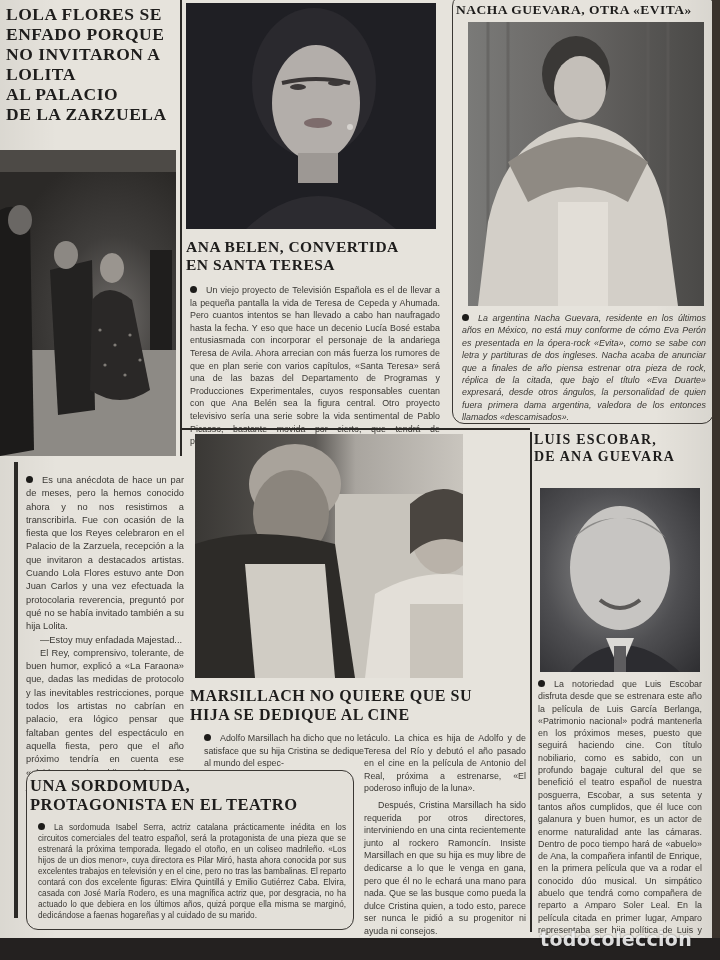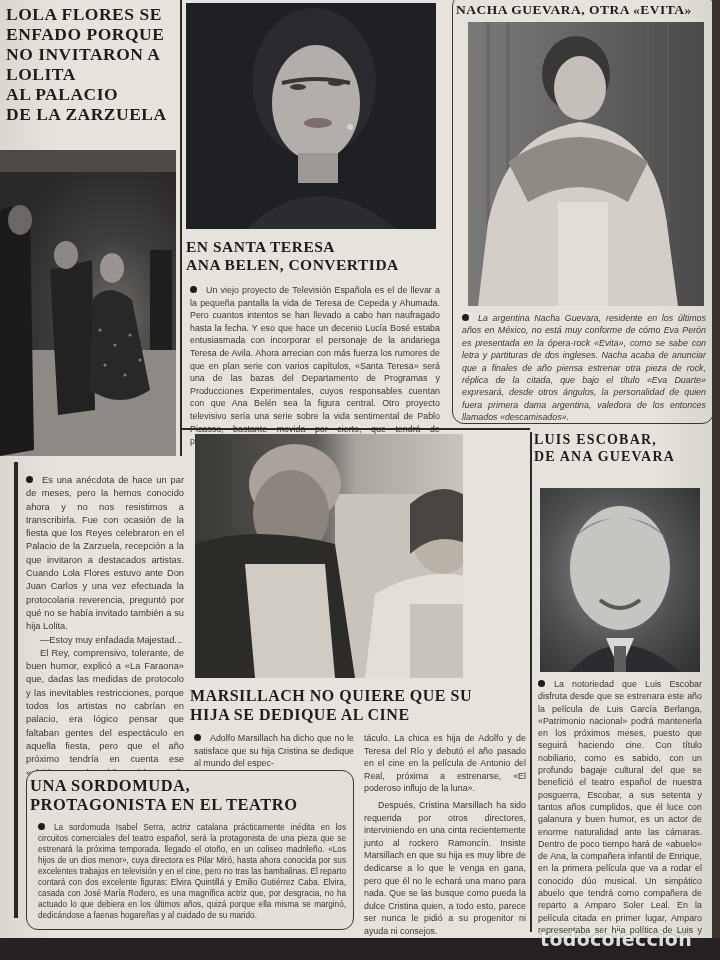--- a/index.html
+++ b/index.html
@@ -86,22 +86,22 @@
       <path d="M96 80 Q130 72 164 80" stroke="#3a3636" stroke-width="4" fill="none"></path>
       <ellipse cx="112" cy="84" rx="8" ry="3" fill="#3c3838"></ellipse>
       <ellipse cx="150" cy="80" rx="8" ry="3" fill="#3c3838"></ellipse>
       <ellipse cx="132" cy="120" rx="14" ry="5" fill="#7d6c6c"></ellipse>
       <rect x="112" y="150" width="40" height="30" fill="#9d9894"></rect>
       <path d="M60 226 Q130 160 210 226 Z" fill="#2c2b30"></path>
       <circle cx="164" cy="124" r="3" fill="#d6d3cf"></circle>
     </svg>
   </div>
   <div class="head" style="position:absolute; left:186px; top:238px; width:254px; font-size:15.5px; line-height:18px;">
+    <div>ANA BELEN, CONVERTIDA</div>
     <div>EN SANTA TERESA</div>
-    <div>ANA BELEN, CONVERTIDA</div>
   </div>
   <div class="body-text" style="position:absolute; left:190px; top:284px; width:250px; font-size:8.9px; line-height:12.6px;">
     <span class="bullet"></span><span>Un viejo proyecto de Televisión Española es el de llevar a la pequeña pantalla la vida de Teresa de Cepeda y Ahumada. Pero cuantos intentos se han llevado a cabo han naufragado hasta la fecha. Y eso que hace un decenio Lucía Bosé estaba entusiasmada con incorporar el personaje de la andariega Teresa de Avila. Ahora arrecian con más fuerza los rumores de que en plan serie con varios capítulos, «Santa Teresa» será una de las bazas del Departamento de Programas y Producciones Experimentales, cuyos responsables cuentan con que Ana Belén sea la figura central. Otro proyecto televisivo sería una serie sobre la vida sentimental de Pablo Picasso, bastante movida por cierto, que tendrá de protagonista al excelente actor José Luis Gómez.</span>
   </div>
 
   <div class="rule-v" style="left:180px; top:0; width:2px; height:456px;"></div>
 
   <div class="box" style="left:452px; top:-6px; width:262px; height:430px;"></div>
   <div class="head" style="position:absolute; left:456px; top:3px; width:254px; font-size:13.5px;">NACHA GUEVARA, OTRA «EVITA»</div>
   <div class="photo ph-nacha" style="left:468px; top:22px; width:236px; height:284px;">
@@ -134,21 +134,21 @@
       <path d="M215 70 Q248 40 282 70 L290 120 Q248 90 215 120 Z" fill="#4a4540"></path>
       <path d="M180 160 Q248 120 320 160 L330 244 L170 244 Z" fill="#e3dfd8"></path>
       <rect x="215" y="170" width="70" height="74" fill="#c9c4bb"></rect>
       <text x="302" y="58" font-size="12" font-family="Liberation Sans, sans-serif" fill="#333">Kan</text>
     </svg>
   </div>
   <div class="head" style="position:absolute; left:190px; top:686px; width:338px; font-size:16px; line-height:19px;">
     <div>MARSILLACH NO QUIERE QUE SU</div>
     <div>HIJA SE DEDIQUE AL CINE</div>
   </div>
-  <div class="body-text" style="position:absolute; left:194px; top:732px; width:160px; font-size:8.9px; line-height:12.6px;">
+  <div class="body-text" style="position:absolute; left:204px; top:732px; width:160px; font-size:8.9px; line-height:12.6px;">
     <span class="bullet"></span><span>Adolfo Marsillach ha dicho que no le satisface que su hija Cristina se dedique al mundo del espec-</span>
   </div>
   <div class="body-text" style="position:absolute; left:364px; top:732px; width:162px; font-size:8.9px; line-height:12.6px;">
     <p>táculo. La chica es hija de Adolfo y de Teresa del Río y debutó el año pasado en el cine en la película de Antonio del Real, próxima a estrenarse, «El poderoso influjo de la luna».</p>
     <p style="text-indent:14px; margin-top:4px;">Después, Cristina Marsillach ha sido requerida por otros directores, interviniendo en una cinta recientemente junto al rockero Ramoncín. Insiste Marsillach en que su hija es muy libre de dedicarse a lo que le venga en gana, pero que él no le echará una mano para nada. Que se las busque como pueda la dulce Cristina quien, a todo esto, parece ser nunca le pidió a su progenitor ni ayuda ni consejos.</p>
   </div>
 
   <div class="rule-h" style="left:182px; top:428px; width:348px; height:2px;"></div>
 
   <div class="box" style="left:26px; top:770px; width:328px; height:160px; background:#e3e0d9;"></div>

